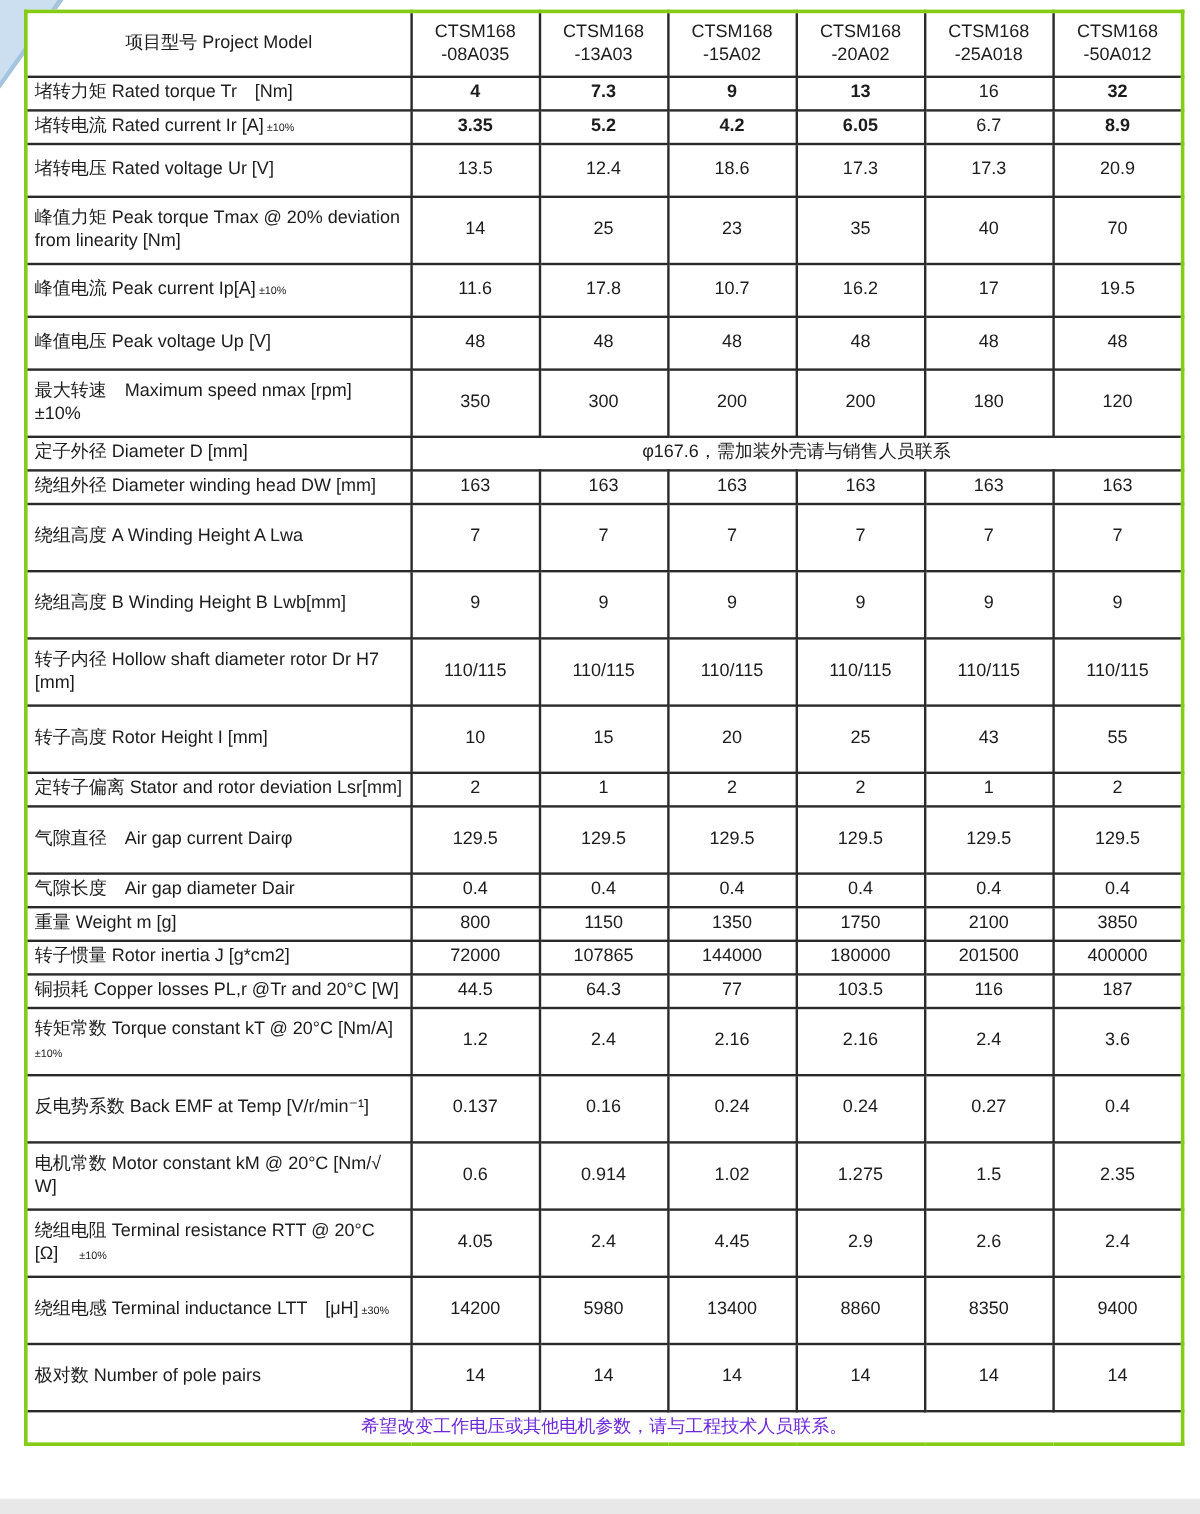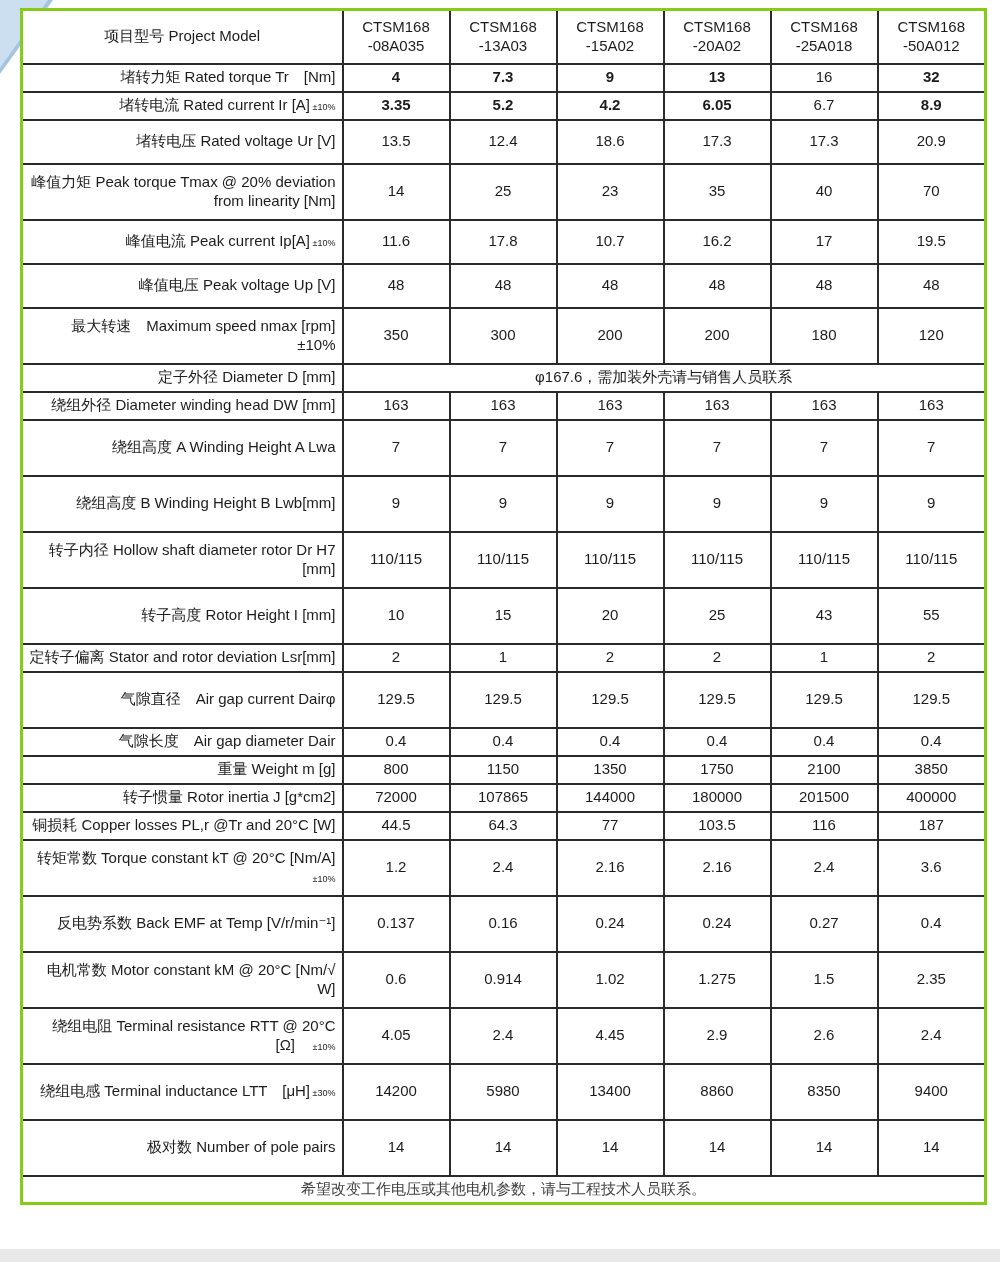--- a/index.html
+++ b/index.html
@@ -15,21 +15,21 @@
   
   .bottom-strip{position:absolute;left:0;bottom:0;width:100%;height:13px;background:#e8e8e8;z-index:0;}
 
   table.spec{position:absolute;left:20px;top:8px;width:964px;z-index:1;
     border-collapse:collapse;table-layout:fixed;background:#ffffff;color:#1c1c1c;
     border:3px solid #84cc16;}
   .spec th,.spec td{border:2px solid #2a2a2a;padding:1px 6px;font-size:15px;line-height:1.25;
     overflow:hidden;}
   .spec th{font-weight:normal;text-align:center;vertical-align:middle;}
   .spec thead tr{height:54px;}
-  .spec td.label{text-align:right;vertical-align:middle;}
+  .spec td.label{text-align:left;vertical-align:middle;}
   .spec td.val{text-align:center;vertical-align:middle;}
   .spec td.b{font-weight:bold;}
   .small{font-size:9px;white-space:nowrap;}
 
   
   .spec tbody tr{height:28px;}
   .spec tbody tr:nth-child(3),
   .spec tbody tr:nth-child(5),
   .spec tbody tr:nth-child(6){height:44px;}
   .spec tbody tr:nth-child(4),
@@ -312,17 +312,17 @@
           <td class="val">14</td>
           <td class="val">14</td>
           <td class="val">14</td>
           <td class="val">14</td>
           <td class="val">14</td>
           <td class="val">14</td>
         </tr>
       </tbody>
     <tfoot>
       <tr>
-        <td colspan="7" style="color: #404040;">希望改变工作电压或其他电机参数，请与工程技术人员联系。</td>
+        <td colspan="7" style="color: #6d28d9;">希望改变工作电压或其他电机参数，请与工程技术人员联系。</td>
       </tr>
     </tfoot>
   </table>
 </div>
 
 </body></html>

